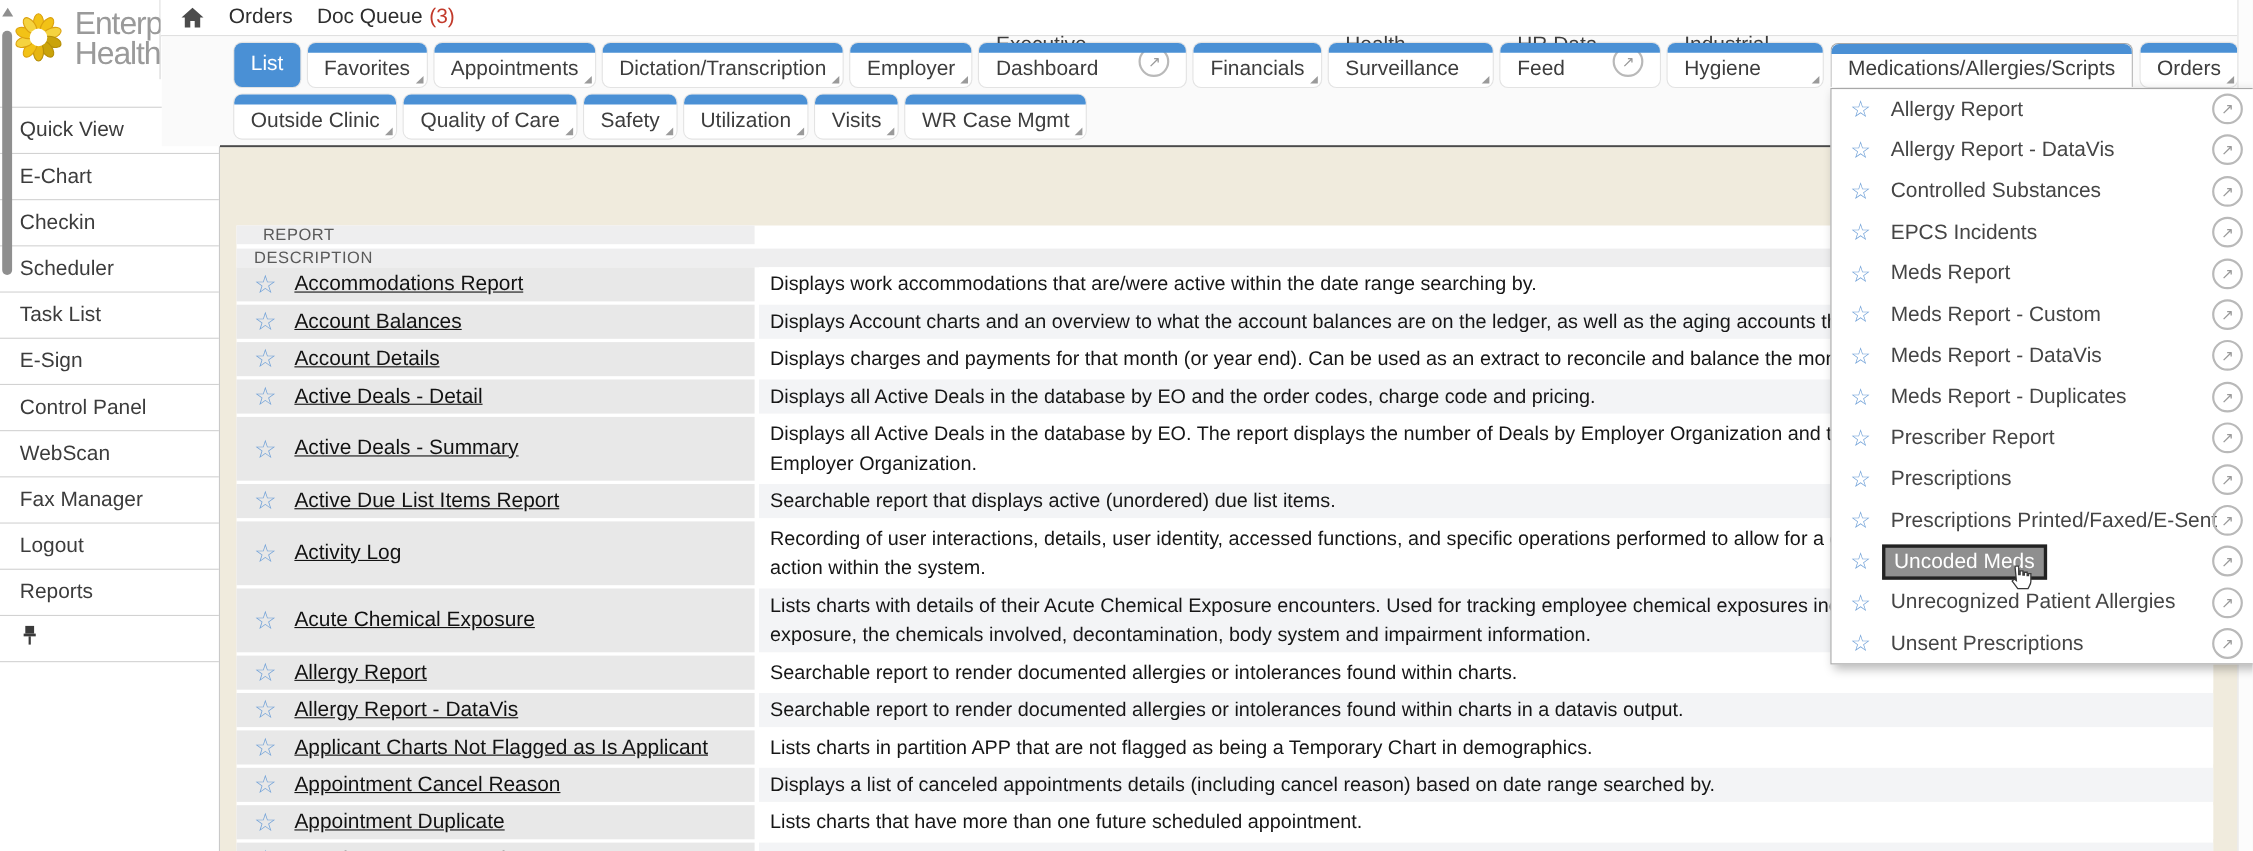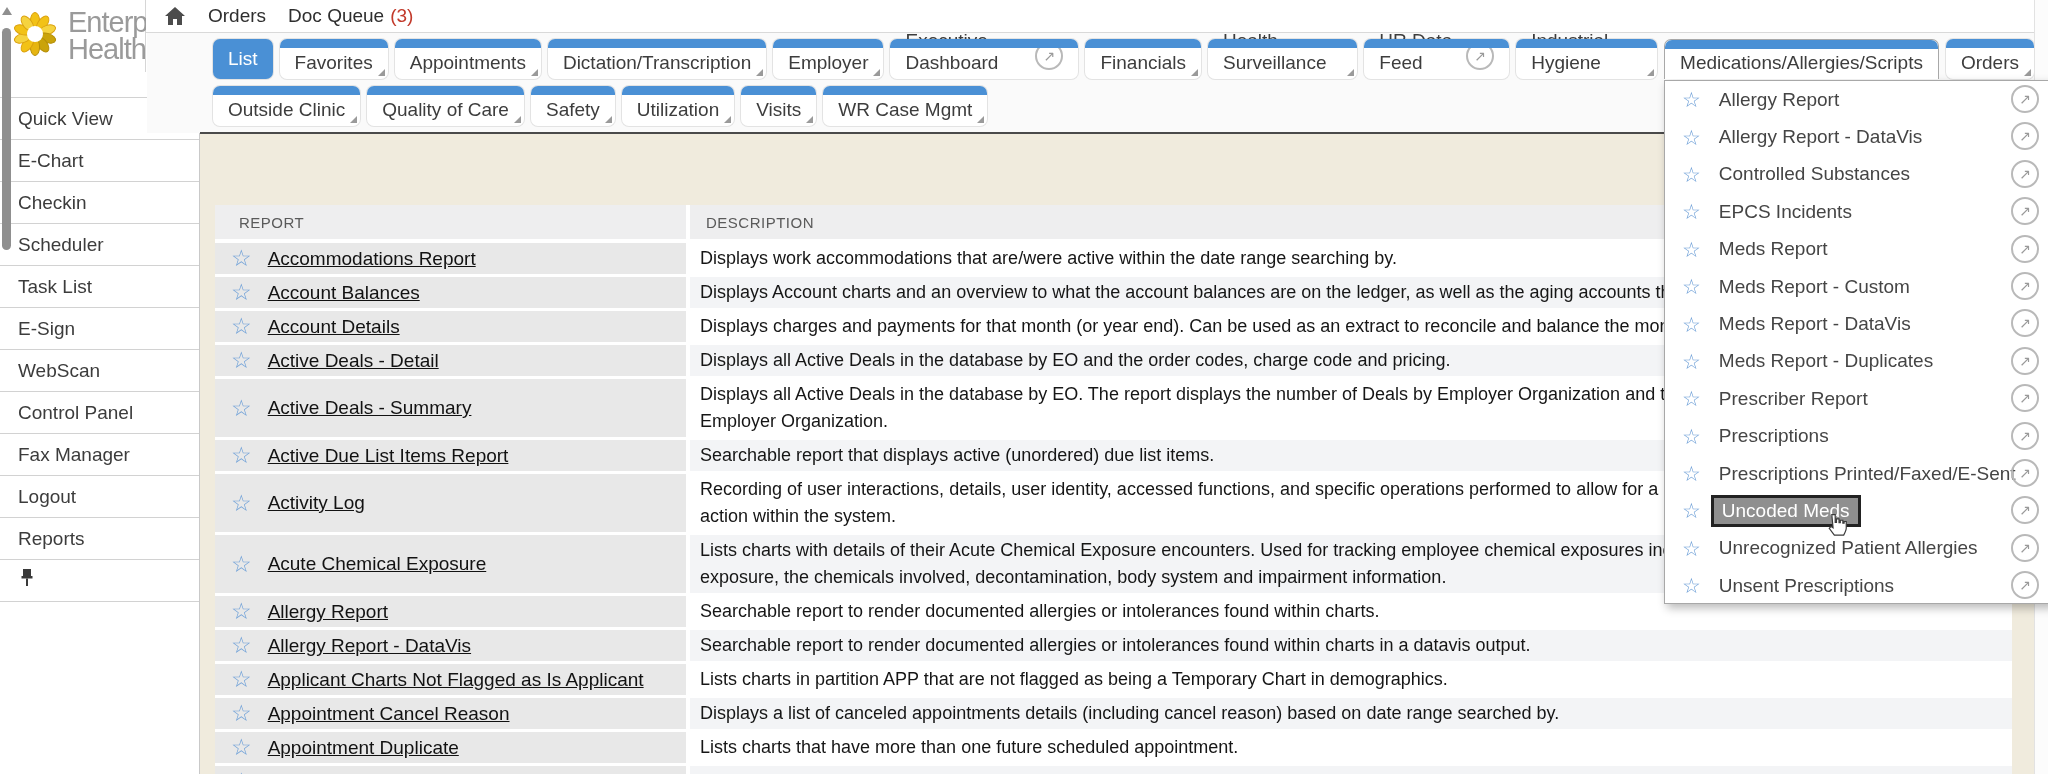--- a/index.html
+++ b/index.html
@@ -54,21 +54,21 @@
 
   
   #content{position:absolute;left:200px;top:134px;width:1834px;height:640px;background:#f0ebdd;}
   #view-button{position:absolute;right:22px;top:17px;height:42px;width:160px;background:#fdfdfd;
                border:1px solid #c9c9c9;border-radius:8px;color:#555;font-size:21px;
                display:flex;align-items:center;justify-content:flex-end;padding-right:16px;
                box-sizing:border-box;cursor:pointer;z-index:5;}
 
   
   #report-table{position:absolute;left:15px;top:71px;width:1797px;bottom:0;background:#fff;}
-  .thead{display:flex;gap:4px;height:34px;margin-bottom:4px;}
+  .thead{display:flex;gap:4px;height:34px;margin-bottom:4px;flex-direction:column;}
   .th{background:#eeeeef;color:#5a5a5a;font-size:15px;letter-spacing:.5px;
       display:flex;align-items:center;}
   .th.report{width:471px;padding-left:24px;box-sizing:border-box;flex:none;}
   .th.desc{flex:1;padding-left:16px;}
   .trow{display:flex;gap:4px;margin-bottom:3px;min-height:30px;}
   .tcell-report{width:471px;flex:none;background:#e8e8e8;display:flex;align-items:center;
                 gap:16px;padding-left:16px;box-sizing:border-box;}
   .tcell-desc{flex:1;background:#fff;font-size:18px;color:#161616;line-height:27px;
               padding:2px 0 2px 10px;box-sizing:border-box;}
   .trow:nth-of-type(even) .tcell-desc{background:#f3f4f6;}
@@ -144,25 +144,25 @@
 
         <li>
           <span>Task List</span>
         </li>
 
         <li>
           <span>E-Sign</span>
         </li>
 
         <li>
+          <span>Control Panel</span>
+        </li>
+
+        <li>
           <span>WebScan</span>
-        </li>
-
-        <li>
-          <span>Control Panel</span>
         </li>
 
         <li>
           <span>Fax Manager</span>
         </li>
 
         <li>
           <span>Logout</span>
         </li>
 

